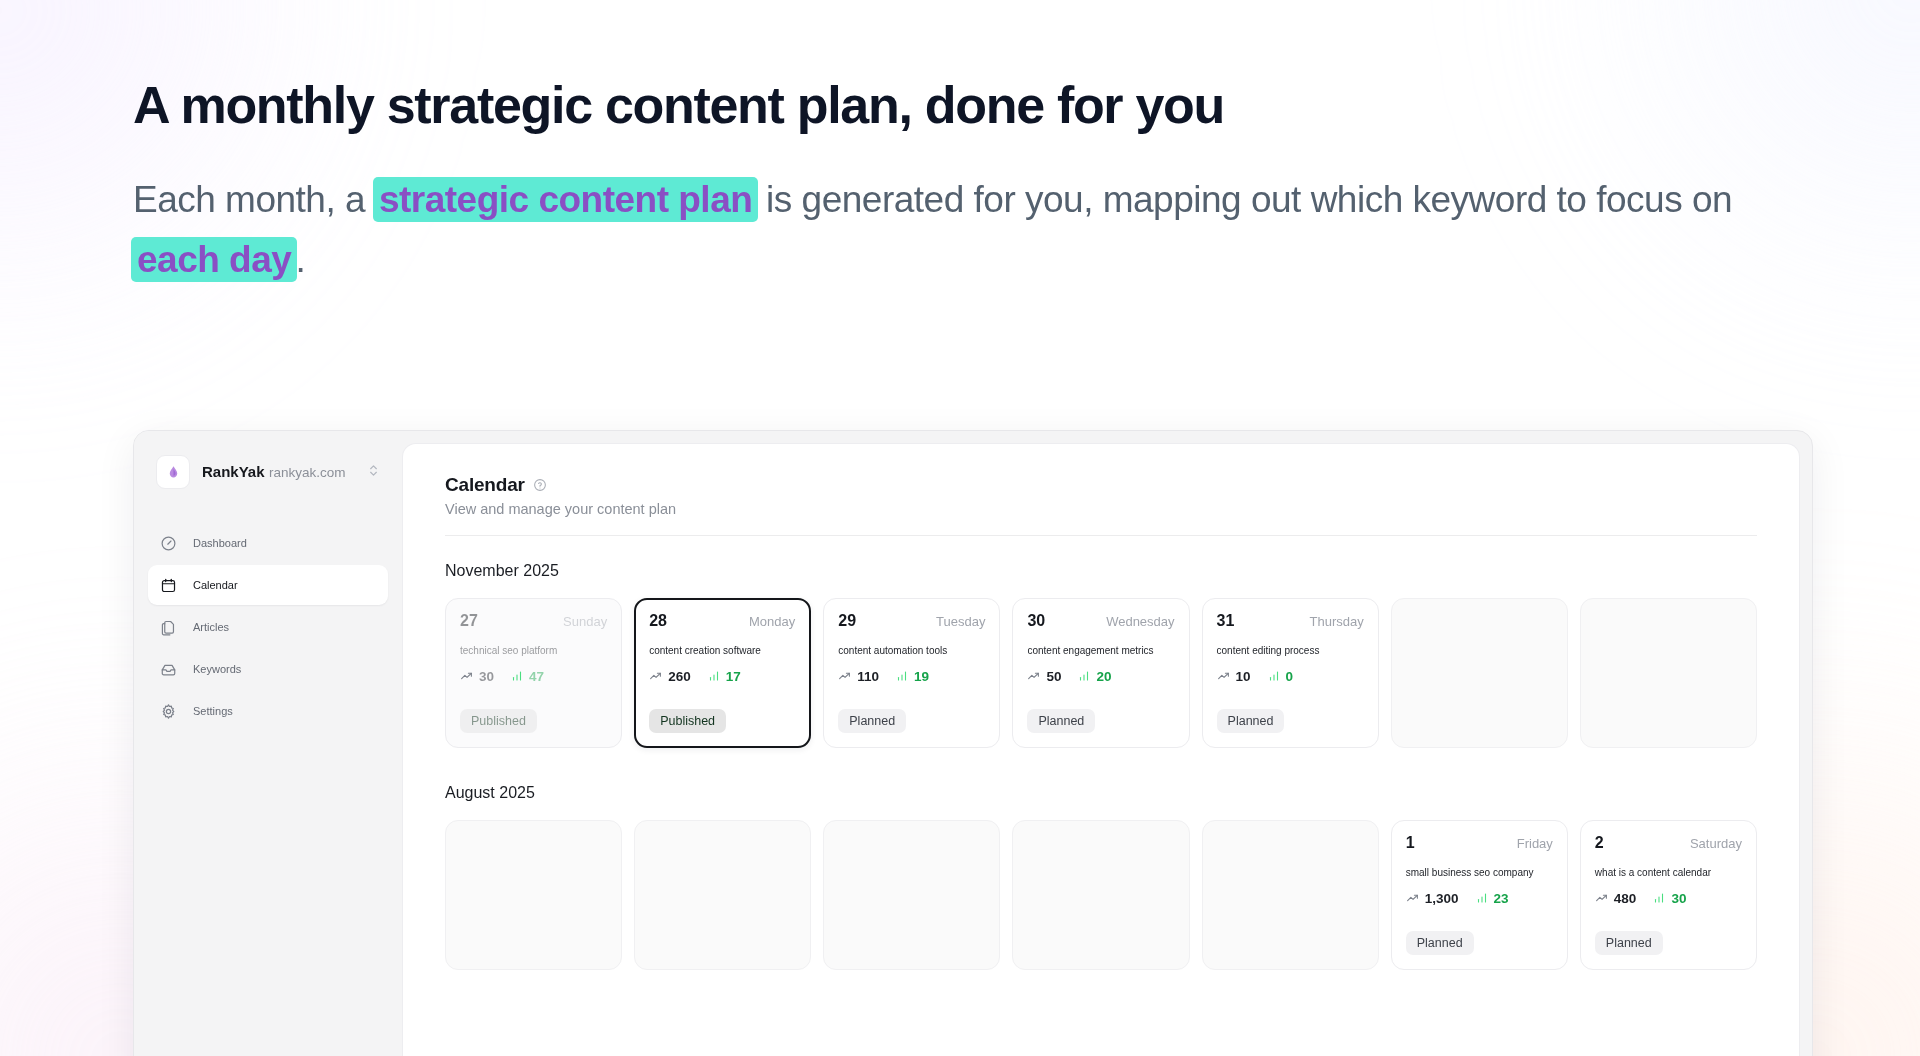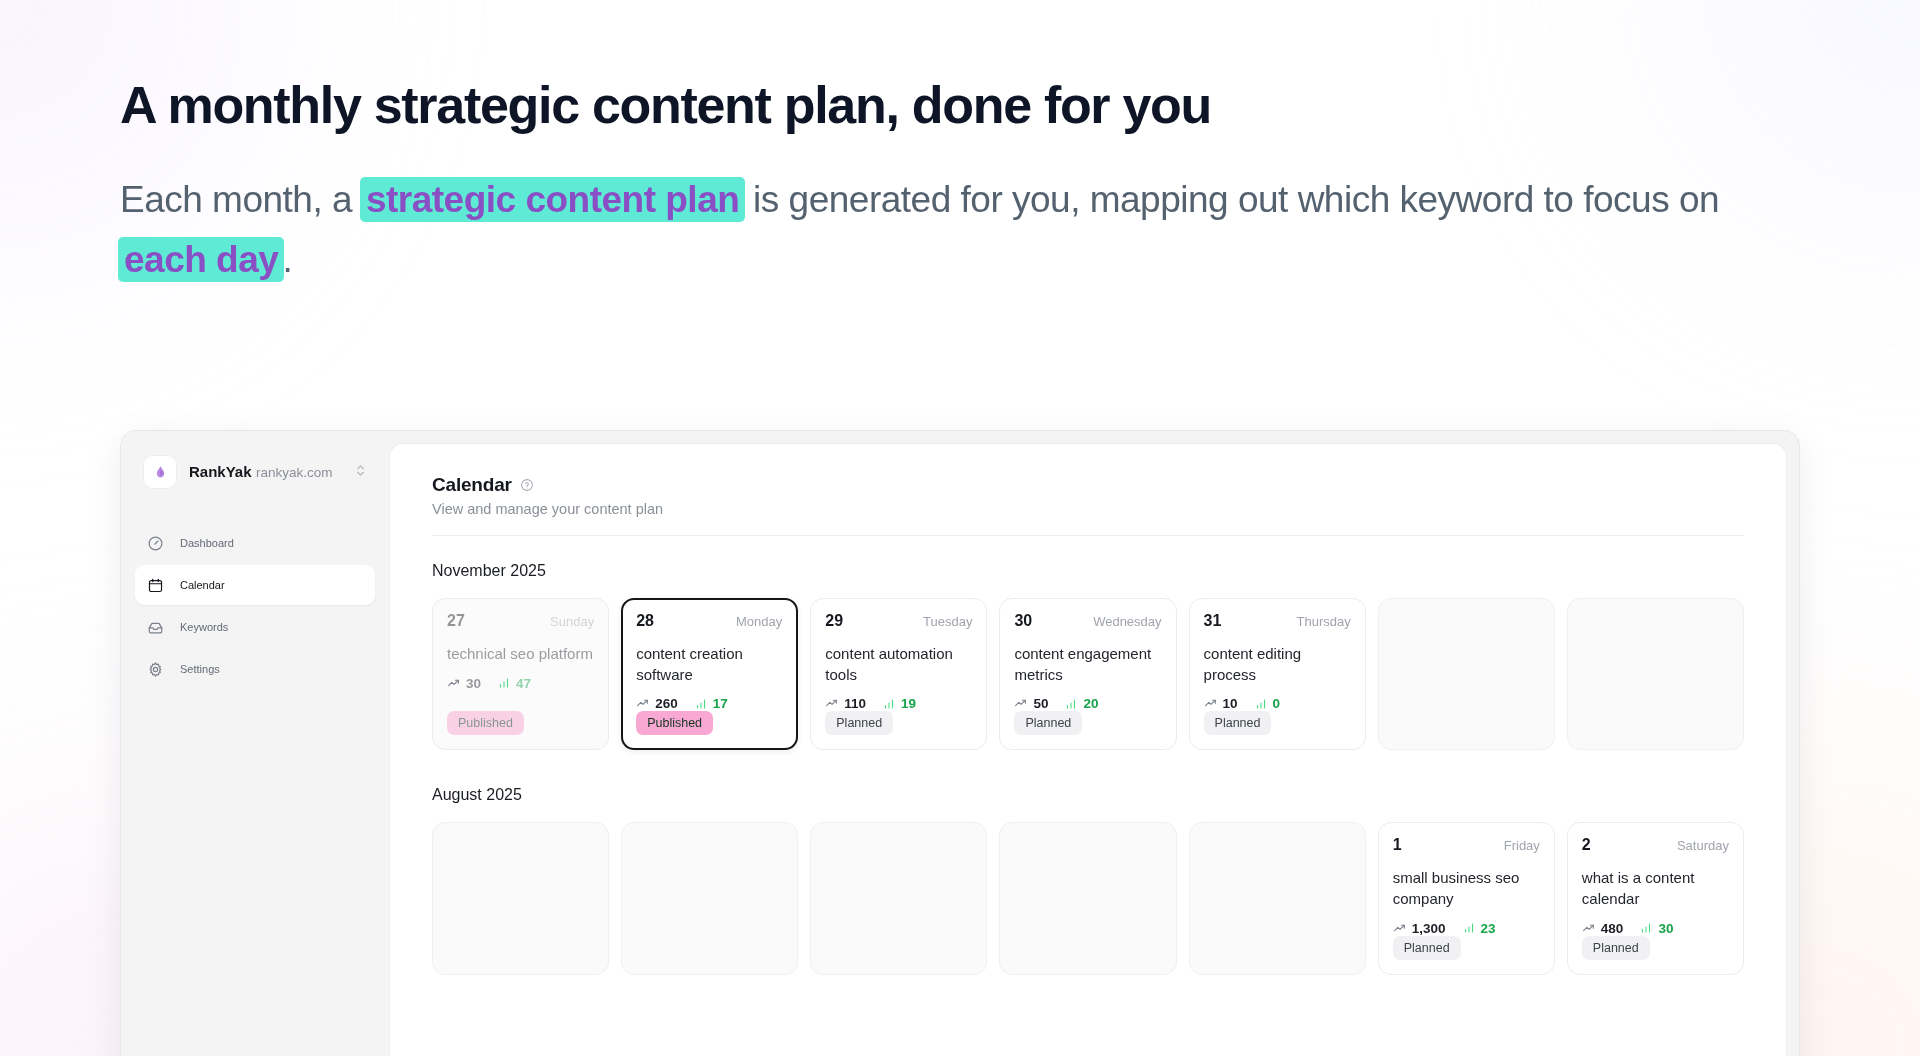--- a/index.html
+++ b/index.html
@@ -25,21 +25,21 @@
   }
   .bg-glow.tl { left: -220px; top: -180px; width: 620px; height: 520px;
     background: radial-gradient(circle at 35% 35%, #f0e6ff 0%, rgba(255,255,255,0) 70%); }
   .bg-glow.bl { left: -160px; bottom: -260px; width: 700px; height: 640px;
     background: radial-gradient(circle at 40% 60%, #f7e4f3 0%, rgba(255,255,255,0) 70%); }
   .bg-glow.br { right: -200px; bottom: -280px; width: 760px; height: 700px;
     background: radial-gradient(circle at 60% 60%, #ffe9df 0%, rgba(255,255,255,0) 70%); }
   .bg-glow.tr { right: -240px; top: -240px; width: 620px; height: 560px;
     background: radial-gradient(circle at 60% 40%, #eef0ff 0%, rgba(255,255,255,0) 72%); }
 
-  .page { position: relative; z-index: 2; }
+  .page { position: relative; z-index: 2; margin-left: 13px; }
 
   
   .hero { padding: 76px 0 0 120px; }
 
   .hero-title {
     font-size: 52px;
     line-height: 1.12;
     font-weight: 700;
     letter-spacing: -1.3px;
     color: #0e1526;
@@ -201,21 +201,21 @@
     padding: 12px 14px 13px 13px;
     box-shadow: 0 2px 6px rgba(16,24,40,.07);
   }
 
   .day-head { display: flex; align-items: baseline; justify-content: space-between; }
   .day-num { font-size: 16px; font-weight: 700; color: #15181e; }
   .day-dow { font-size: 13px; color: #a0a4ac; }
 
   .kw {
     margin-top: 14px;
-    font-size: 15px;
+    font-size: 10px;
     line-height: 1.38;
     color: #23262c;
   }
 
   .metrics {
     margin-top: 11px;
     display: flex;
     align-items: center;
     gap: 17px;
   }
@@ -227,21 +227,21 @@
   .badge {
     margin-top: auto;
     align-self: flex-start;
     font-size: 12.5px;
     font-weight: 500;
     padding: 5px 11px;
     border-radius: 7px;
     background: #f1f1f3;
     color: #3e424a;
   }
-  .badge.published { background: #f9a8d4; color: #12341f; }
+  .badge.published { background: #e5e5e5; color: #12341f; }
   .badge.planned { background: #f1f1f3; color: #3e424a; }
 </style>
 </head>
 <body>
 
 <div class="bg-glow tl"></div>
 <div class="bg-glow tr"></div>
 <div class="bg-glow bl"></div>
 <div class="bg-glow br"></div>
 
@@ -292,20 +292,29 @@
             <svg width="17" height="17" viewBox="0 0 24 24" fill="none" stroke="currentColor" stroke-width="1.7" stroke-linecap="round" stroke-linejoin="round" aria-hidden="true">
               <rect x="3.5" y="5" width="17" height="15.5" rx="2.5"></rect>
               <path d="M3.5 9.5 H20.5"></path>
                 <path d="M8 3.2 V6.4"></path>
                 <path d="M16 3.2 V6.4"></path>
             </svg>
           </span>
           <span>Calendar</span>
         </div>
 
+        <div class="nav-item">
+          <span class="nav-ico">
+            <svg width="17" height="17" viewBox="0 0 24 24" fill="none" stroke="currentColor" stroke-width="1.7" stroke-linecap="round" stroke-linejoin="round" aria-hidden="true">
+              <path d="M8.5 3.5 H15 L19 7.5 V18 A1.8 1.8 0 0 1 17.2 19.8 H8.5 A1.8 1.8 0 0 1 6.7 18 V5.3 A1.8 1.8 0 0 1 8.5 3.5 Z"></path>
+              <path d="M6.7 6.6 H5.2 A1.8 1.8 0 0 0 3.4 8.4 V20.5 A1.8 1.8 0 0 0 5.2 22.3 H14"></path>
+            </svg>
+          </span>
+          <span>Articles</span>
+        </div>
 
         <div class="nav-item">
           <span class="nav-ico">
             <svg width="17" height="17" viewBox="0 0 24 24" fill="none" stroke="currentColor" stroke-width="1.7" stroke-linecap="round" stroke-linejoin="round" aria-hidden="true">
               <path d="M3.2 12.6 V17.5 A2 2 0 0 0 5.2 19.5 H18.8 A2 2 0 0 0 20.8 17.5 V12.6"></path>
               <path d="M3.2 12.6 L7 6.2 H17 L20.8 12.6 H15.6 L14.2 14.6 H9.8 L8.4 12.6 Z"></path>
             </svg>
           </span>
           <span>Keywords</span>
         </div>

